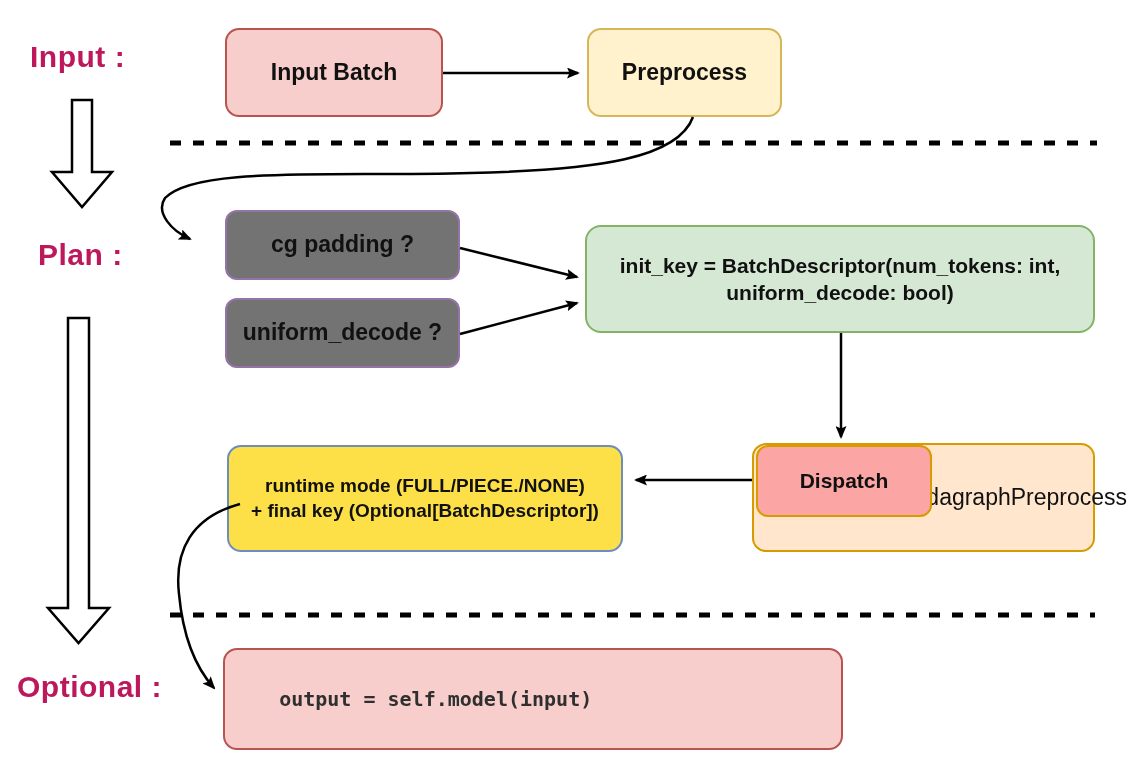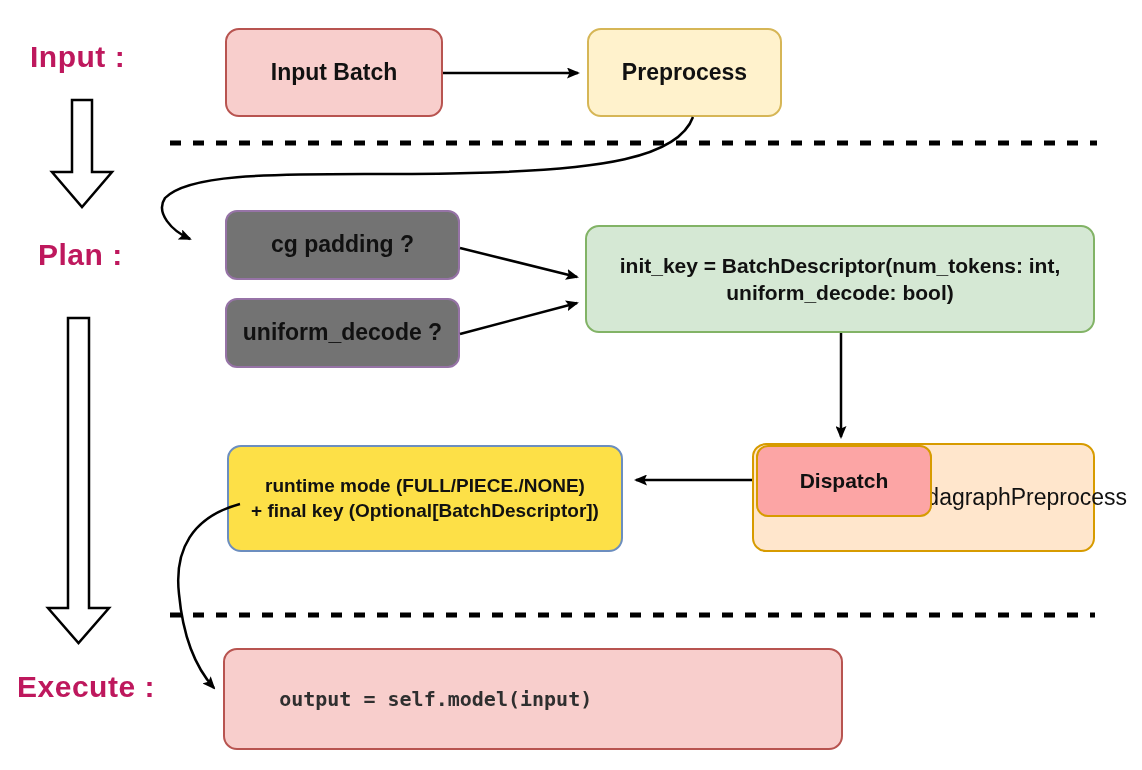--- a/index.html
+++ b/index.html
@@ -39,39 +39,39 @@
     font-size:23px; line-height:1.35; }
   svg.overlay { position:absolute; left:0; top:0; pointer-events:none; }
 </style>
 </head>
 <body>
 
 <div id="canvas">
 
   <div class="section-label" style="left:30px; top:40px;">Input :</div>
   <div class="section-label" style="left:38px; top:238px;">Plan :</div>
-  <div class="section-label" style="left:17px; top:670px;">Execute :</div>
+  <div class="section-label" style="left:17px; top:670px;">Optional :</div>
 
   <div class="node node-red label-lg" style="left:225px; top:28px; width:218px; height:89px;">
     <span>Input Batch</span>
   </div>
 
   <div class="node node-yellow label-lg" style="left:587px; top:28px; width:195px; height:89px;">
     <span>Preprocess</span>
   </div>
 
   <div class="node node-purple label-lg" style="left:225px; top:210px; width:235px; height:70px; border-radius:12px;">
     <span>cg padding ?</span>
   </div>
 
   <div class="node node-purple label-lg" style="left:225px; top:298px; width:235px; height:70px; border-radius:12px;">
     <span>uniform_decode ?</span>
   </div>
 
-  <div class="node node-green label-md" style="left:585px; top:225px; width:510px; height:108px;">
+  <div class="node node-green label-md" style="left:585px; top:225px; width:510px; height:108px;border-radius:16px;">
     <span>init_key = BatchDescriptor(num_tokens: int,</span>
     <span>uniform_decode: bool)</span>
   </div>
 
   <div class="node node-orange-light" style="left:752px; top:443px; width:343px; height:109px;"></div>
   <div class="cud-label" style="left:932px; top:443px; width:160px; height:109px;">
     <span>Cudagraph</span>
     <span>Preprocess</span>
   </div>
   <div class="node node-orange-dark label-md" style="left:756px; top:445px; width:176px; height:72px; border-radius:12px;">

